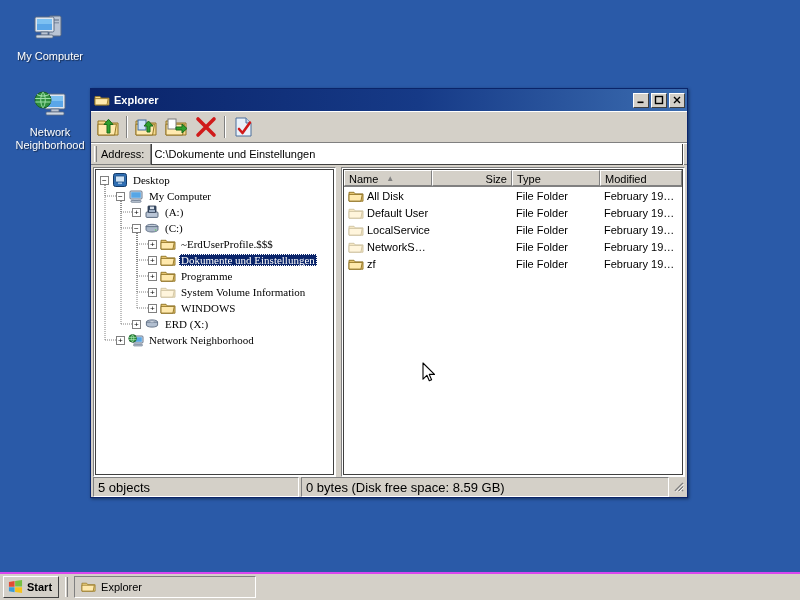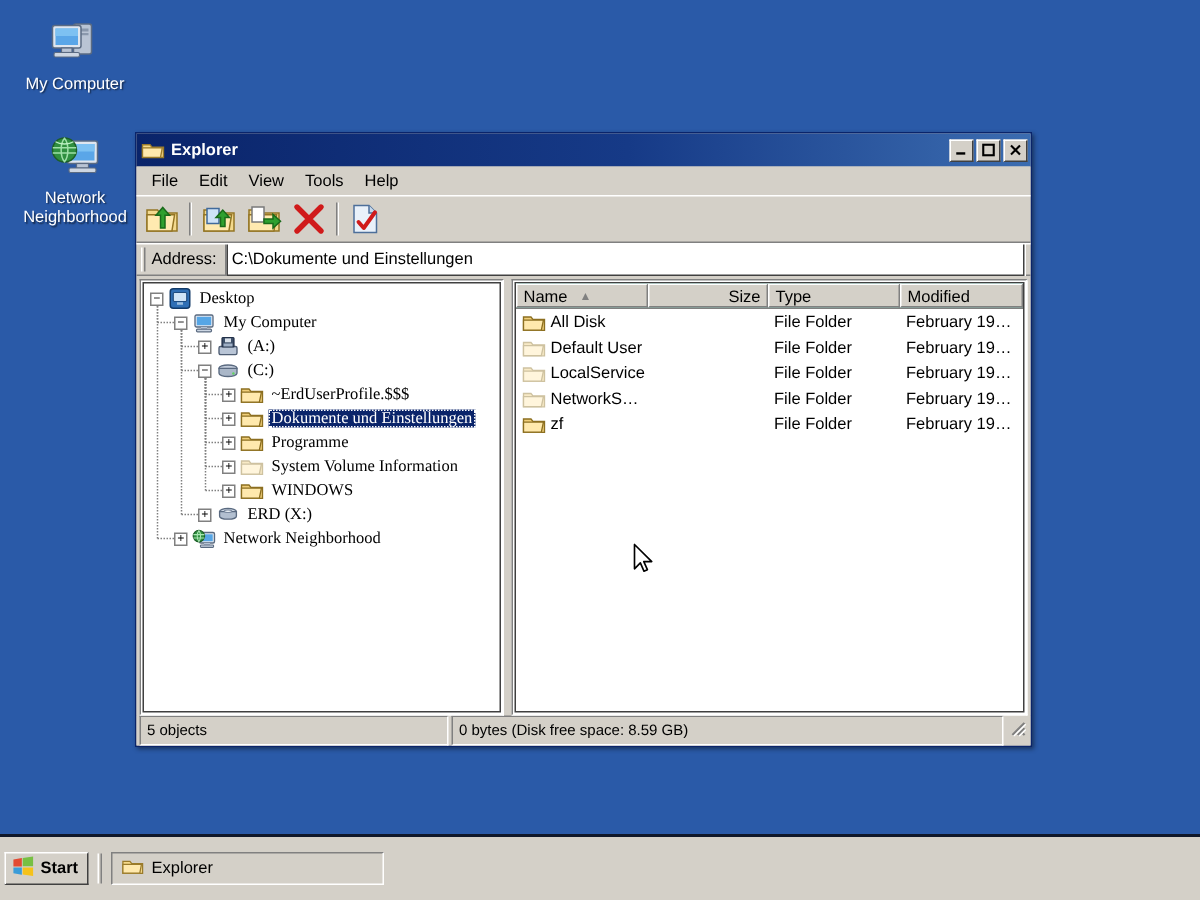--- a/index.html
+++ b/index.html
@@ -256,21 +256,21 @@
     padding: 1px 2px 2px 2px;
     flex: none;
     gap: 2px;
   }
   .sb-panel {
     height: 20px;
     border-top: 1px solid #808080;
     border-left: 1px solid #808080;
     border-right: 1px solid #ffffff;
     border-bottom: 1px solid #ffffff;
-    font-size: 10px;
+    font-size: 13px;
     color: #000;
     padding: 1px 4px 0 4px;
     display: flex; align-items: center;
     white-space: nowrap;
     overflow: hidden;
   }
   .sb-panel.p1 { width: 206px; flex: none; }
   .sb-panel.p2 { flex: 1; }
   .sb-grip {
     width: 14px; height: 14px; flex: none;
@@ -279,23 +279,23 @@
   }
   .sb-grip i {
     position: absolute; right: 1px; bottom: 1px;
     display: block;
   }
 
   
   #taskbar {
     position: absolute;
     left: 0; bottom: 0;
-    width: 800px; height: 44px;
-    background: #d4d0c8;
-    border-top: 2px solid #0f172a;
+    width: 800px; height: 28px;
+    background: #d4d0c8;
+    border-top: 2px solid #d946ef;
     display: flex;
     align-items: center;
     padding: 2px 3px;
     gap: 3px;
   }
   #start-button {
     height: 22px;
     display: flex; align-items: center; gap: 4px;
     padding: 0 6px 0 4px;
     background: #d4d0c8;
@@ -397,27 +397,20 @@
           </svg>
       </span>
       <span class="win-btn">
         <svg width="10" height="10" viewBox="0 0 10 10">
             <path d="M2 2l6 6M8 2l-6 6" stroke="#000" stroke-width="1.4" fill="none"></path>
           </svg>
       </span>
     </span>
   </div>
 
-  <div class="menubar">
-    <span class="mi">File</span>
-    <span class="mi">Edit</span>
-    <span class="mi">View</span>
-    <span class="mi">Tools</span>
-    <span class="mi">Help</span>
-  </div>
 
   <div class="toolbar">
     <span class="tb-btn">
       <svg width="24" height="24" viewBox="0 0 24 24">
         <path d="M2 6h7l1.6 2H22v12H2z" fill="#f3d98d" stroke="#947524" stroke-width="1"></path>
         <path d="M2 9.2h18.4L18.6 20H2z" fill="#ffeab0" stroke="#947524" stroke-width="1"></path>
         <path d="M11 18V9.5H8l4.5-5.2L17 9.5h-3V18z" fill="#2fa02f" stroke="#1a6b1a" stroke-width="1"></path>
       </svg>
     </span>
     <span class="tb-sep"></span>

